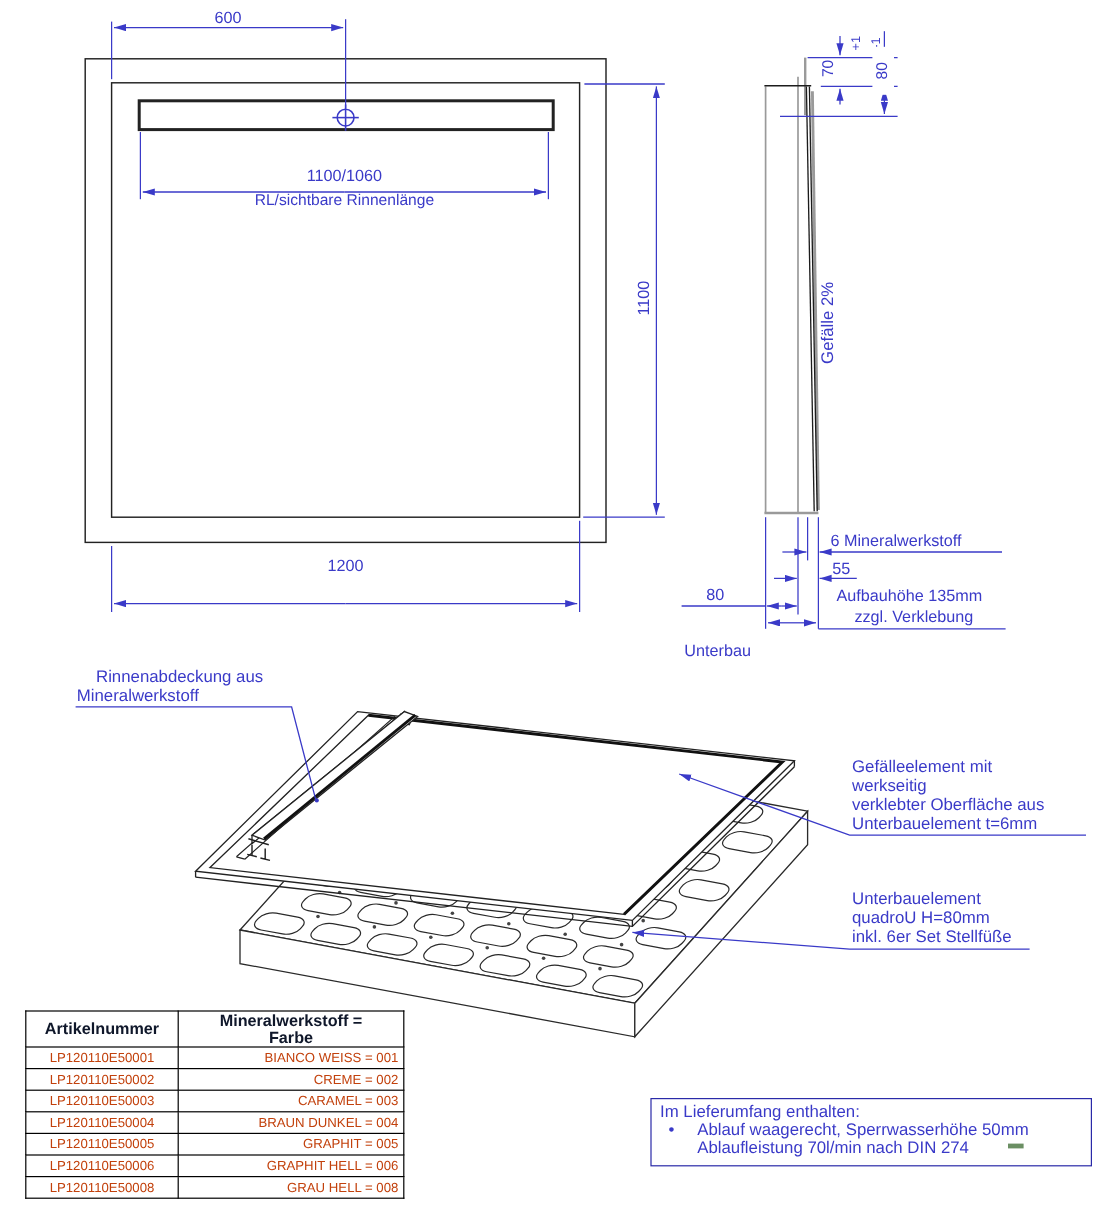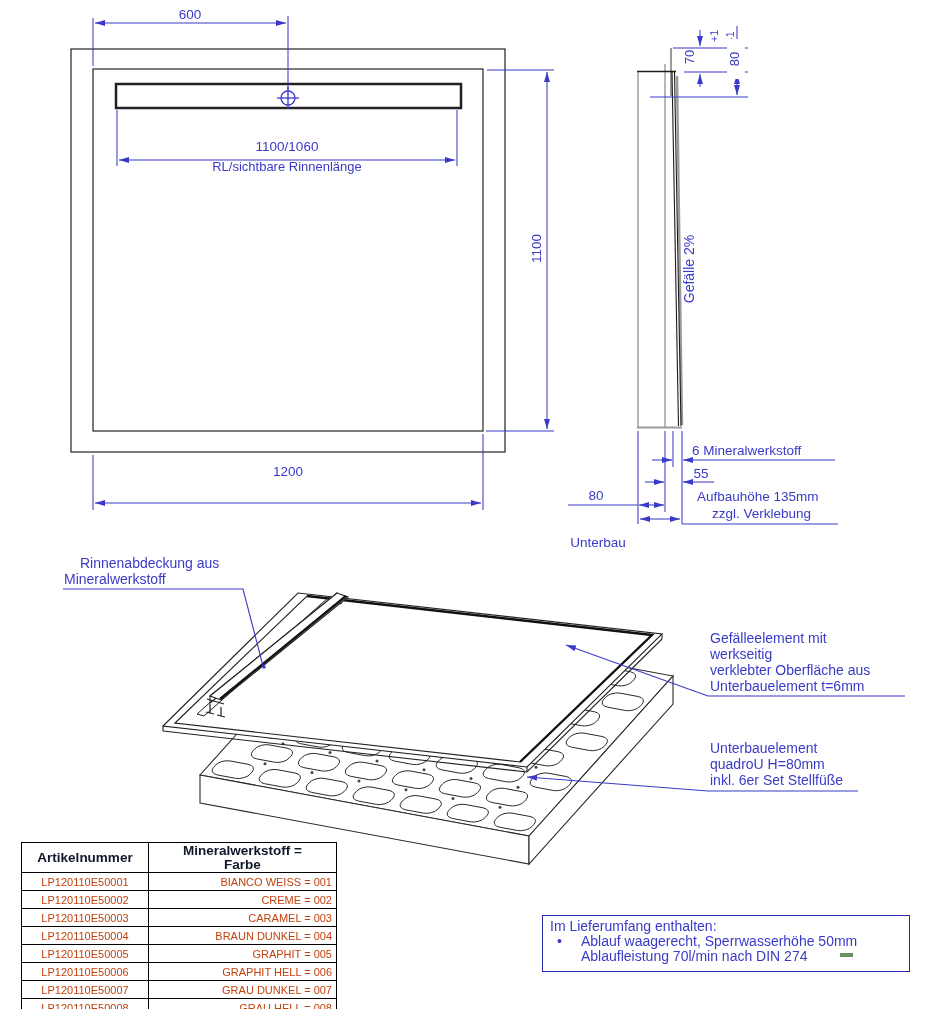--- a/index.html
+++ b/index.html
@@ -268,24 +268,20 @@
           </tr>
           <tr>
             <td class="c1">LP120110E50005</td>
             <td class="c2">GRAPHIT = 005</td>
           </tr>
           <tr>
             <td class="c1">LP120110E50006</td>
             <td class="c2">GRAPHIT HELL = 006</td>
           </tr>
           <tr>
-            <td class="c1">LP120110E50007</td>
-            <td class="c2">GRAU DUNKEL = 007</td>
-          </tr>
-          <tr>
             <td class="c1">LP120110E50008</td>
             <td class="c2">GRAU HELL = 008</td>
           </tr>
         </tbody>
   </table>
 </div>
 
 <div id="delivery">
   <div class="title">Im Lieferumfang enthalten:</div>
   <div class="row">

